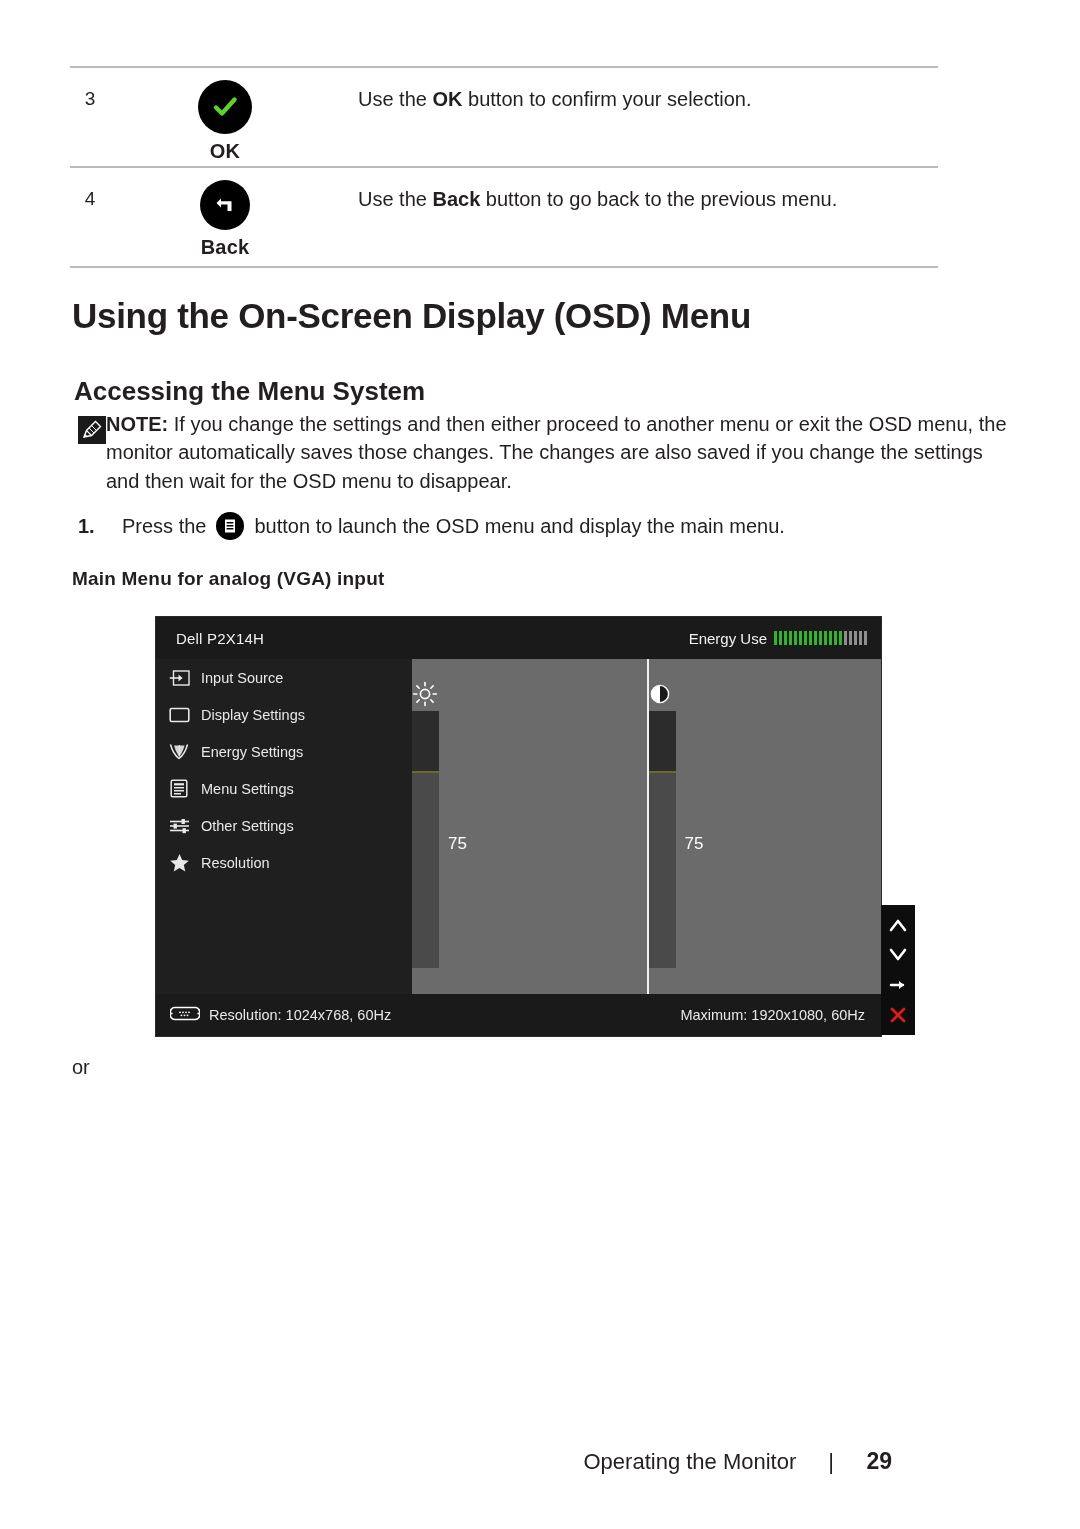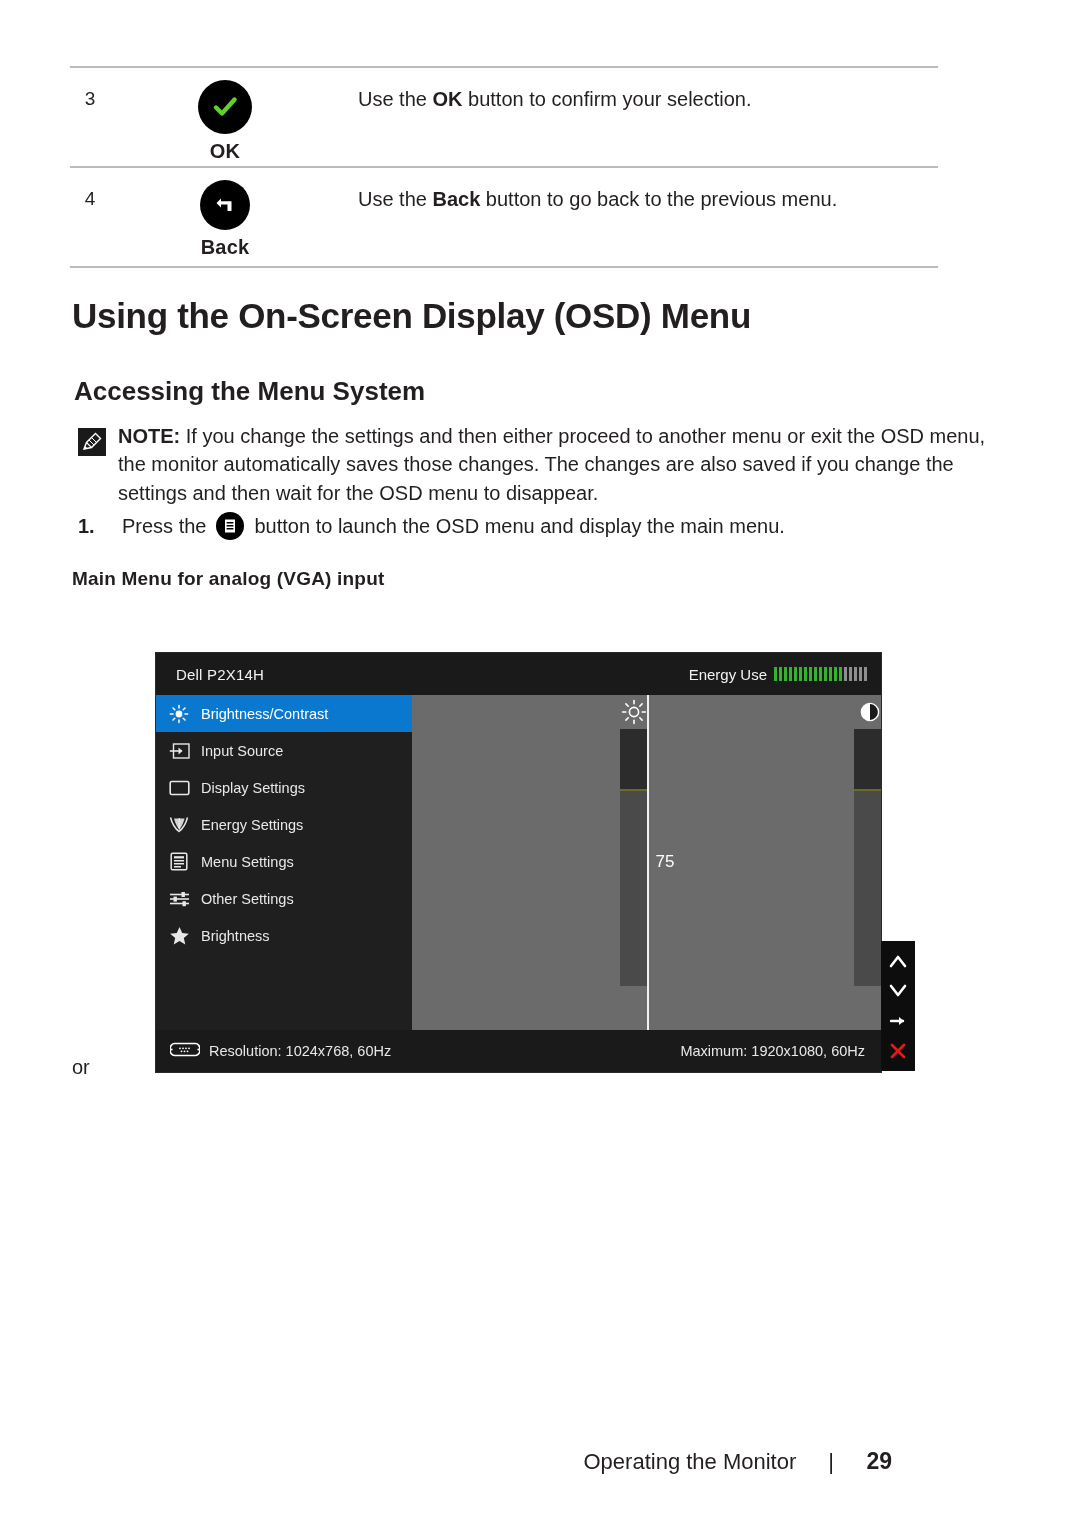--- a/index.html
+++ b/index.html
@@ -97,24 +97,23 @@
     margin: 0;
     font-size: 19px;
     font-weight: bold;
     letter-spacing: .2px;
     color: #231f20;
   }
 
   
   .note-block {
     position: absolute;
-    left: 78px; top: 422px;
+    left: 78px; top: 410px;
     width: 940px;
     display: flex;
-    gap: 12px;
   }
   .note-icon {
     flex: 0 0 28px;
     width: 28px; height: 28px;
     background: #1a1a1a;
     position: relative;
     margin-top: 6px;
   }
   .note-icon svg { position: absolute; left: 3px; top: 3px; }
   .note-text {
@@ -149,21 +148,20 @@
     width: 727px; height: 421px;
   }
   .osd {
     width: 727px; height: 421px;
     background: #1a1a1a;
     border: 1px solid #2a2a2a;
     position: relative;
     font-size: 14px;
     color: #ffffff;
     overflow: visible;
-    margin-top: 36px;
   }
   .osd-title-bar {
     height: 42px;
     display: flex;
     align-items: center;
     justify-content: space-between;
     padding: 0 14px 0 20px;
     background: #1a1a1a;
   }
   .osd-model {
@@ -226,23 +224,23 @@
   .osd-panels {
     flex: 1 1 auto;
     display: flex;
     background: #6b6b6b;
     position: relative;
   }
   .osd-panel {
     flex: 1 1 50%;
     display: flex;
     flex-direction: column;
-    align-items: flex-end;
+    align-items: flex-start;
     position: relative;
-    padding-top: 0;
+    padding-top: 18px;
   }
   .osd-panel + .osd-panel {
     border-left: 2px solid #f1f1f1;
   }
   .panel-ico {
     height: 34px;
     display: flex;
     align-items: center;
     justify-content: center;
   }
@@ -447,38 +445,20 @@
             <i class="off"></i>
             <i class="off"></i>
             <i class="off"></i>
           </span>
       </div>
     </div>
 
     <div class="osd-body">
 
       <div class="osd-menu" id="osd-menu">
-          <div class="menu-item active">
-            <span class="menu-ico">
-              <svg width="20" height="20" viewBox="0 0 20 20">
-                <circle cx="10" cy="10" r="3.4" fill="currentColor"></circle>
-                <g stroke="currentColor" stroke-width="1.5" stroke-linecap="round">
-                  <path d="M10 1.4v2.6"></path>
-                  <path d="M10 16v2.6"></path>
-                  <path d="M1.4 10h2.6"></path>
-                  <path d="M16 10h2.6"></path>
-                  <path d="M4 4l1.8 1.8"></path>
-                  <path d="M14.2 14.2L16 16"></path>
-                  <path d="M16 4l-1.8 1.8"></path>
-                  <path d="M5.8 14.2L4 16"></path>
-                </g>
-              </svg>
-            </span>
-            <span>Brightness/Contrast</span>
-          </div>
           <div class="menu-item">
             <span class="menu-ico">
               <svg width="21" height="16" viewBox="0 0 21 16">
                 <rect x="4.5" y="1" width="15.5" height="14" fill="none" stroke="currentColor" stroke-width="1.4"></rect>
                 <path d="M0.8 8 H12.5" stroke="currentColor" stroke-width="1.6"></path>
                 <path d="M9.5 4.6 L13.6 8 L9.5 11.4 Z" fill="currentColor"></path>
               </svg>
             </span>
             <span>Input Source</span>
           </div>
@@ -524,21 +504,21 @@
               </svg>
             </span>
             <span>Other Settings</span>
           </div>
           <div class="menu-item">
             <span class="menu-ico">
               <svg width="21" height="20" viewBox="0 0 21 20">
                 <path d="M10.5 1 L13.2 7.1 L19.8 7.7 L14.8 12 L16.3 18.5 L10.5 15 L4.7 18.5 L6.2 12 L1.2 7.7 L7.8 7.1 Z" fill="currentColor"></path>
               </svg>
             </span>
-            <span>Brightness</span>
+            <span>Resolution</span>
           </div>
         </div>
 
       <div class="osd-panels">
 
         <div class="osd-panel">
           <div class="panel-ico">
             <svg width="26" height="26" viewBox="0 0 26 26" aria-hidden="true">
               <circle cx="13" cy="13" r="4.6" fill="none" stroke="#ffffff" stroke-width="1.6"></circle>
               <g stroke="#ffffff" stroke-width="1.6" stroke-linecap="round">

